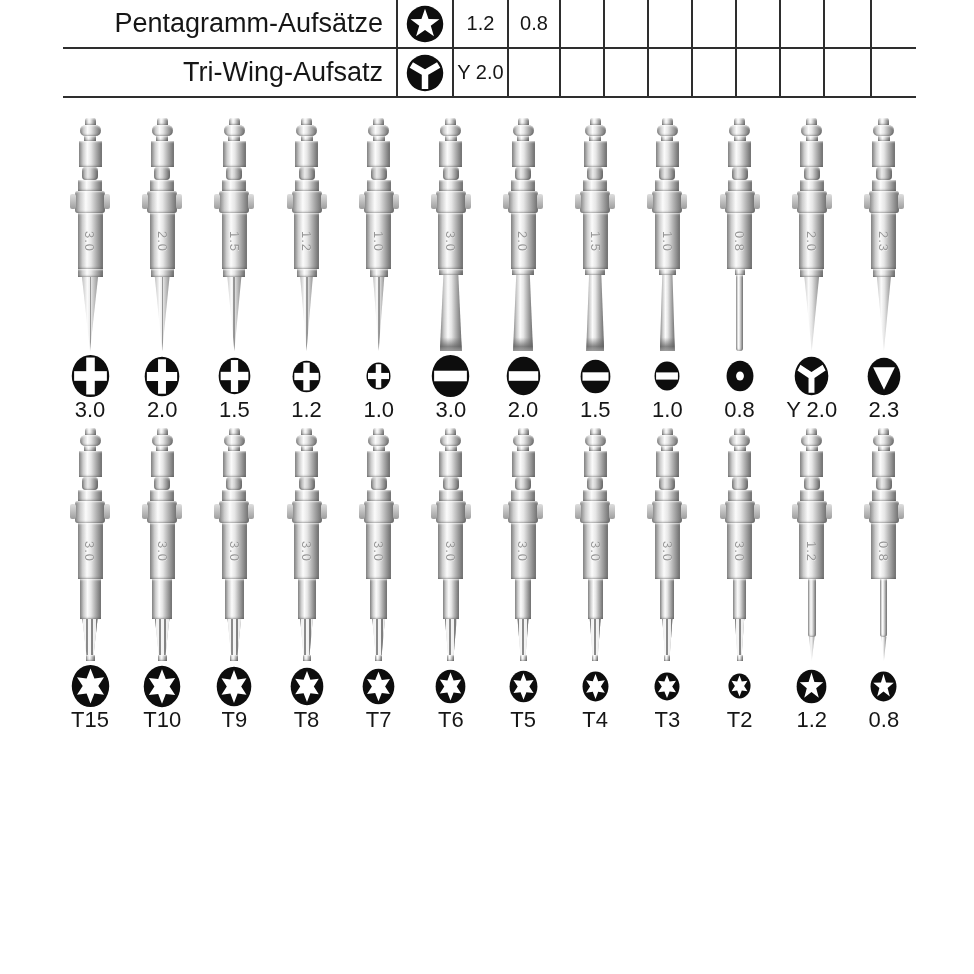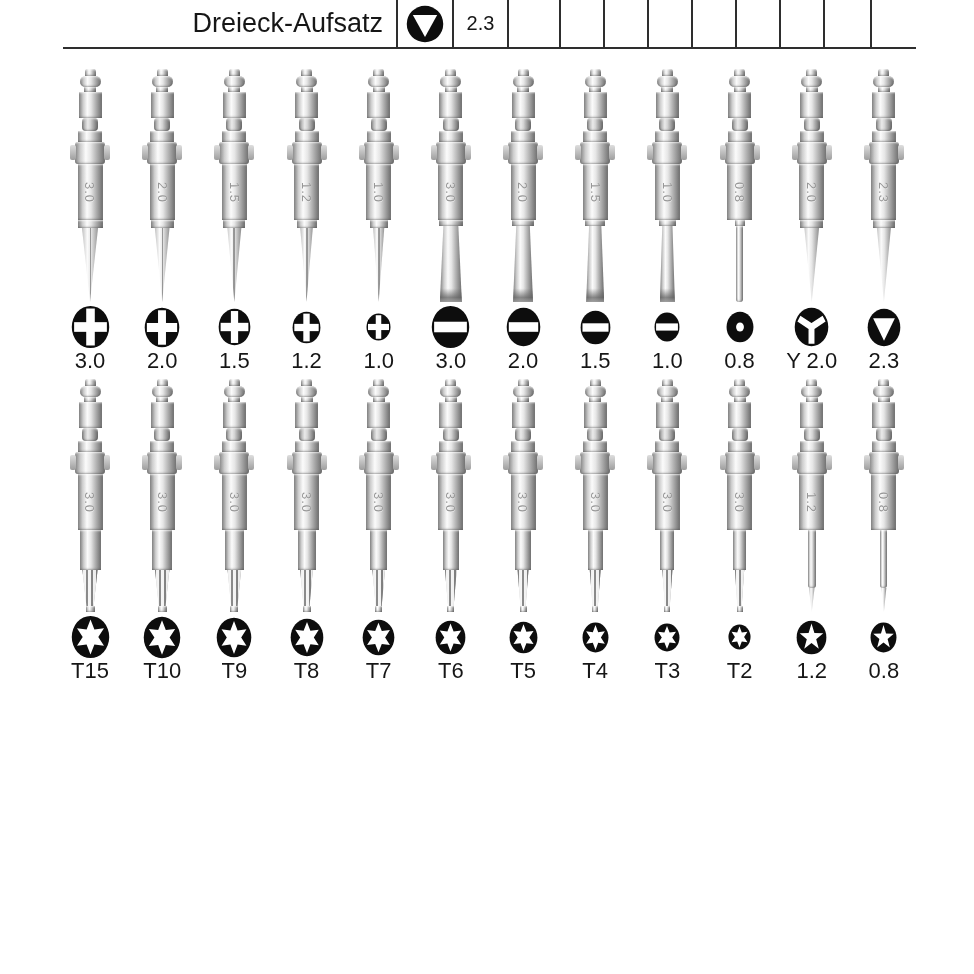--- a/index.html
+++ b/index.html
@@ -67,26 +67,43 @@
         <col style="width:44px">
       <col style="width:44px">
         <col style="width:44px">
         <col style="width:44px">
         <col style="width:44px">
       <col style="width:47px">
         <col style="width:45px">
     </colgroup>
     <tbody id="spec-body">
         <tr>
-          <td class="label-cell">Dreieck-Aufsatz</td>
+          <td class="label-cell">Pentagramm-Aufsätze</td>
           <td class="icon-cell"><svg width="38" height="38" viewBox="-50 -50 100 100" preserveAspectRatio="none">
               <circle r="48" fill="#0d0d0d"></circle>
-              <polygon points="-32,-24 32,-24 0,34" fill="#fff"></polygon>
+              <polygon points="0.0,-40.0 9.4,-12.9 38.0,-12.4 15.2,4.9 23.5,32.4 0.0,16.0 -23.5,32.4 -15.2,4.9 -38.0,-12.4 -9.4,-12.9" fill="#fff"></polygon>
             </svg></td>
-          <td class="value-cell">2.3</td>
+          <td class="value-cell">1.2</td>
+          <td class="value-cell">0.8</td>
+          <td class="value-cell"></td>
+          <td class="value-cell"></td>
+          <td class="value-cell"></td>
+          <td class="value-cell"></td>
+          <td class="value-cell"></td>
+          <td class="value-cell"></td>
+          <td class="value-cell"></td>
+          <td class="value-cell" style="border-right: none;"></td>
+        </tr>
+        <tr>
+          <td class="label-cell">Tri-Wing-Aufsatz</td>
+          <td class="icon-cell"><svg width="38" height="38" viewBox="-50 -50 100 100" preserveAspectRatio="none">
+              <circle r="48" fill="#0d0d0d"></circle>
+              <path d="M0 0 L0 42 M0 0 L-36 -21 M0 0 L36 -21" stroke="#fff" stroke-width="17" fill="none"></path>
+            </svg></td>
+          <td class="value-cell">Y 2.0</td>
           <td class="value-cell"></td>
           <td class="value-cell"></td>
           <td class="value-cell"></td>
           <td class="value-cell"></td>
           <td class="value-cell"></td>
           <td class="value-cell"></td>
           <td class="value-cell"></td>
           <td class="value-cell"></td>
           <td class="value-cell" style="border-right: none;"></td>
         </tr>

